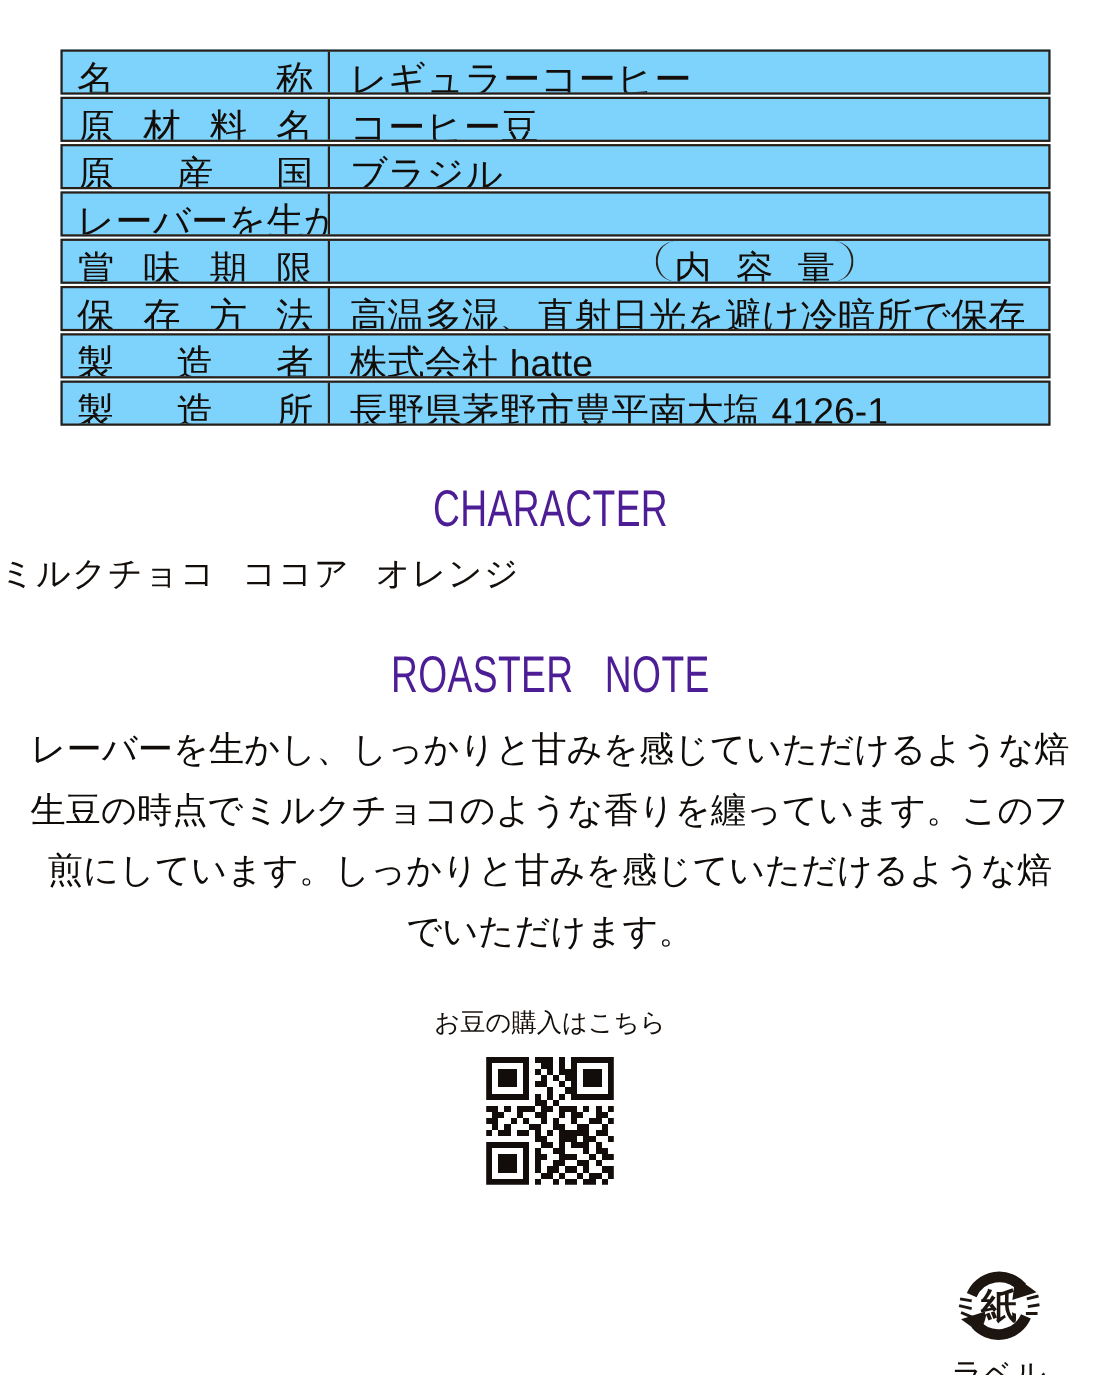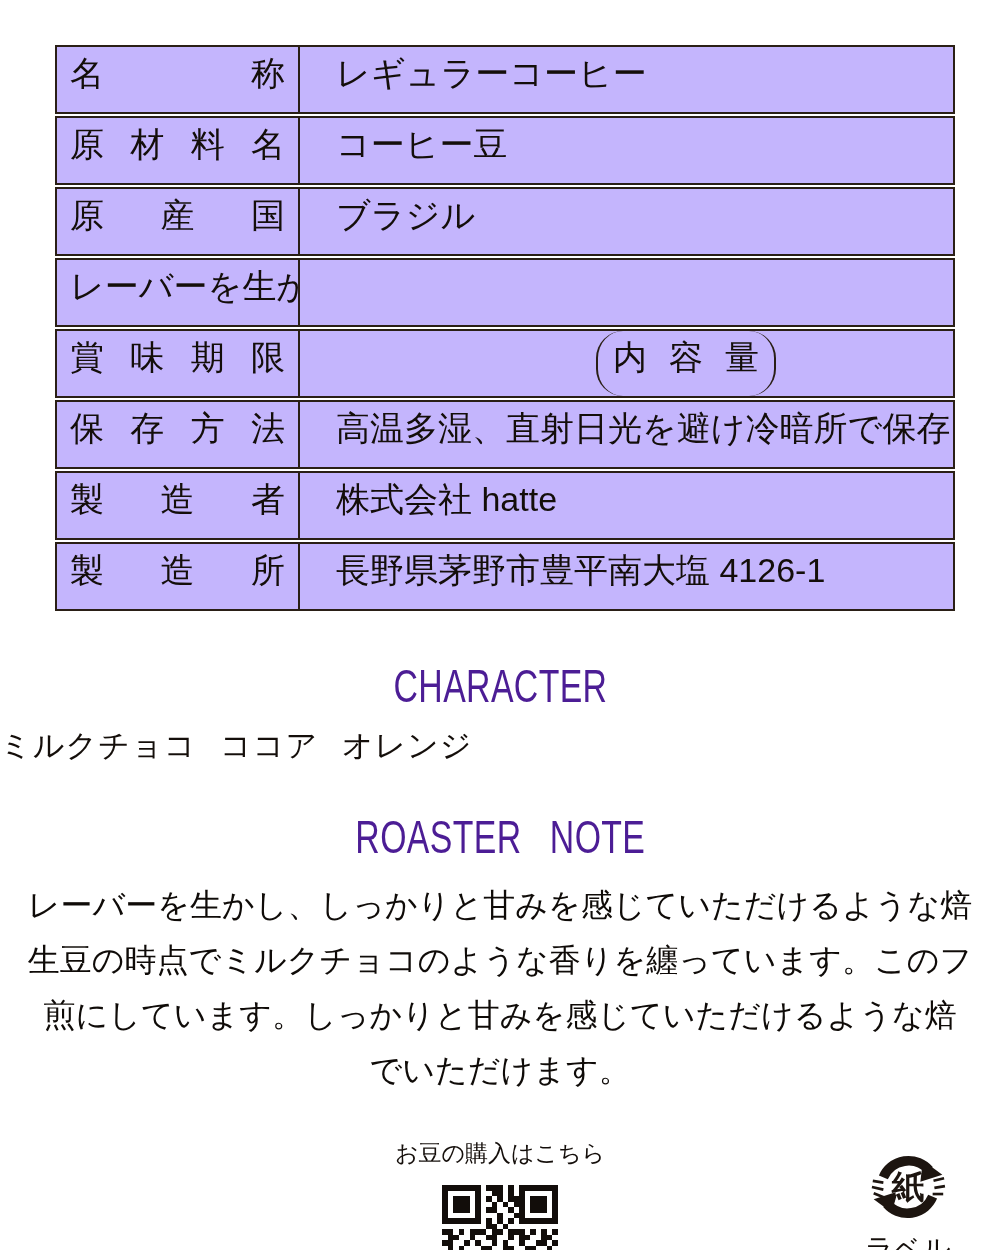--- a/index.html
+++ b/index.html
@@ -12,41 +12,41 @@
     overflow: hidden;
   }
   .page { position: relative; width: 1000px; height: 1250px; }
 
   
   .spec-table { margin: 45px 0 0 55px; width: 900px; }
   .spec-row {
     display: flex;
     box-sizing: border-box;
     border: 2.5px solid #2a1f16;
-    height: 69px;
+    height: 41px;
     margin-bottom: 2px;
-    background: #c4b5fd;
+    background: #7dd3fc;
     align-items: stretch;
   }
   .cell {
     box-sizing: border-box;
     font-size: 34px;
     line-height: 53px;
     overflow: hidden;
     white-space: nowrap;
   }
   .cell-label {
     width: 243px;
     flex: 0 0 243px;
     border-right: 2.5px solid #2a1f16;
     padding: 0 13px;
     text-align: justify;
     text-align-last: justify;
   }
-  .cell-value { flex: 1 1 auto; padding: 0 36px; }
+  .cell-value { flex: 1 1 auto; padding: 0 18px; }
   .cell-value-mid { flex: 0 0 296px; padding: 0 18px; }
   .cell-sublabel {
     flex: 0 0 180px;
     border-left: 2.5px solid #2a1f16;
     border-right: 2.5px solid #2a1f16;
     padding: 0 15px;
     text-align: justify;
     text-align-last: justify;
     border-radius: 27px;
   }

